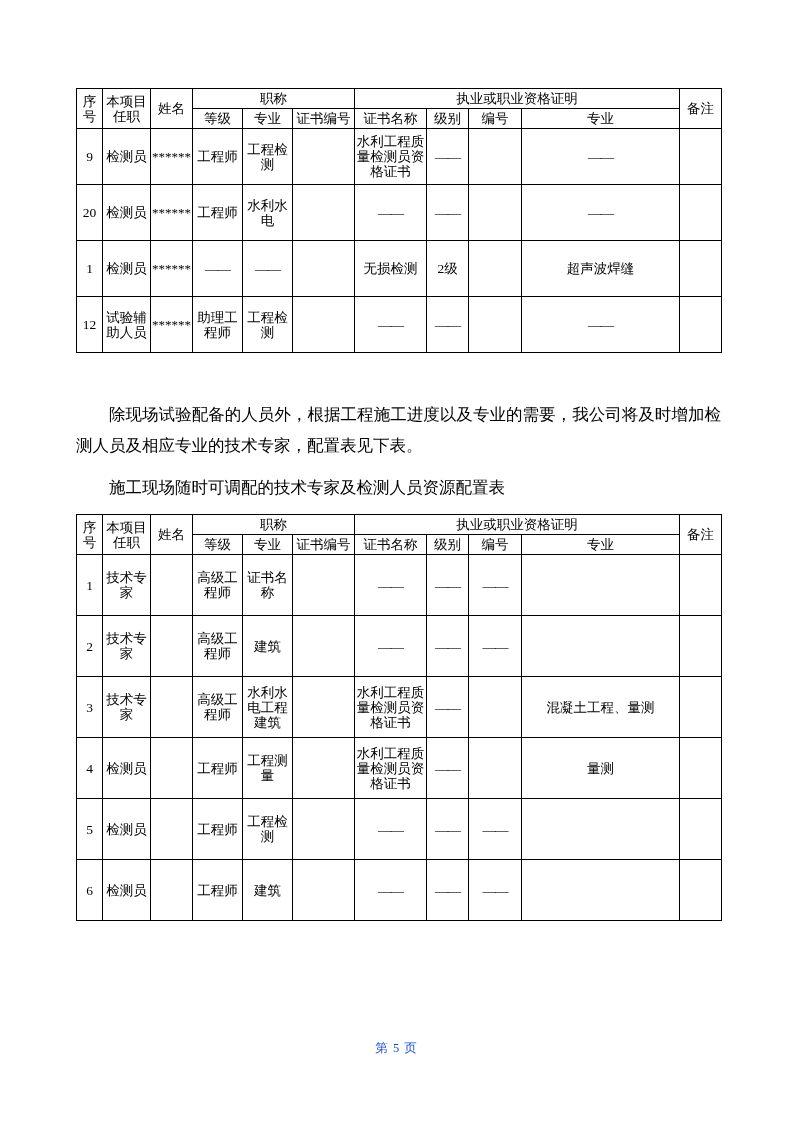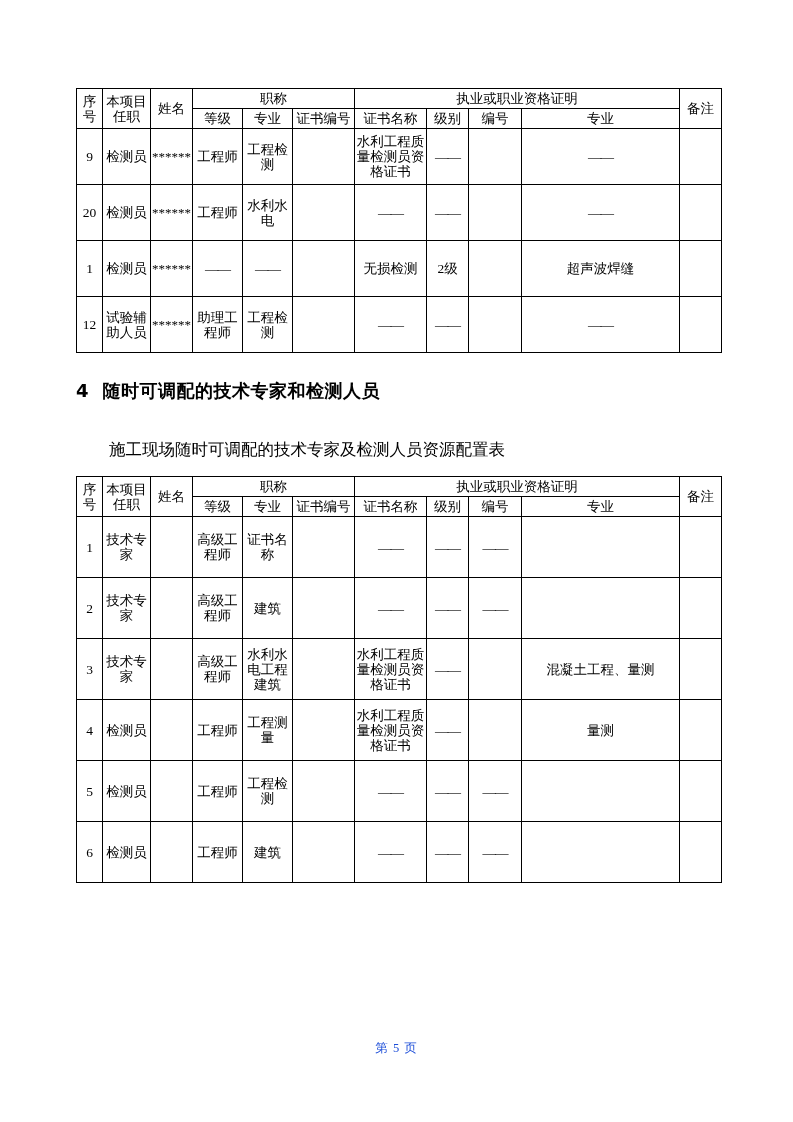--- a/index.html
+++ b/index.html
@@ -212,27 +212,24 @@
             <td><span class="dash">——</span></td>
             <td></td>
             <td><span class="dash">——</span></td>
             <td></td>
           </tr>
         </tbody>
     </table>
 
     <div class="gap-after-table1"></div>
 
-    <div class="section-heading">
-      <span>4</span>&nbsp;
-      <span>随时可调配的技术专家和检测人员</span>
-    </div>
 
     <div class="gap-after-heading"></div>
 
+    <p class="body-para indent2">除现场试验配备的人员外，根据工程施工进度以及专业的需要，我公司将及时增加检测人员及相应专业的技术专家，配置表见下表。</p>
 
     <div class="gap-before-caption"></div>
 
     <p class="table-caption">施工现场随时可调配的技术专家及检测人员资源配置表</p>
 
     <div class="gap-after-caption"></div>
 
     <table class="doc-table">
       <colgroup>
         <col class="c-seq">

